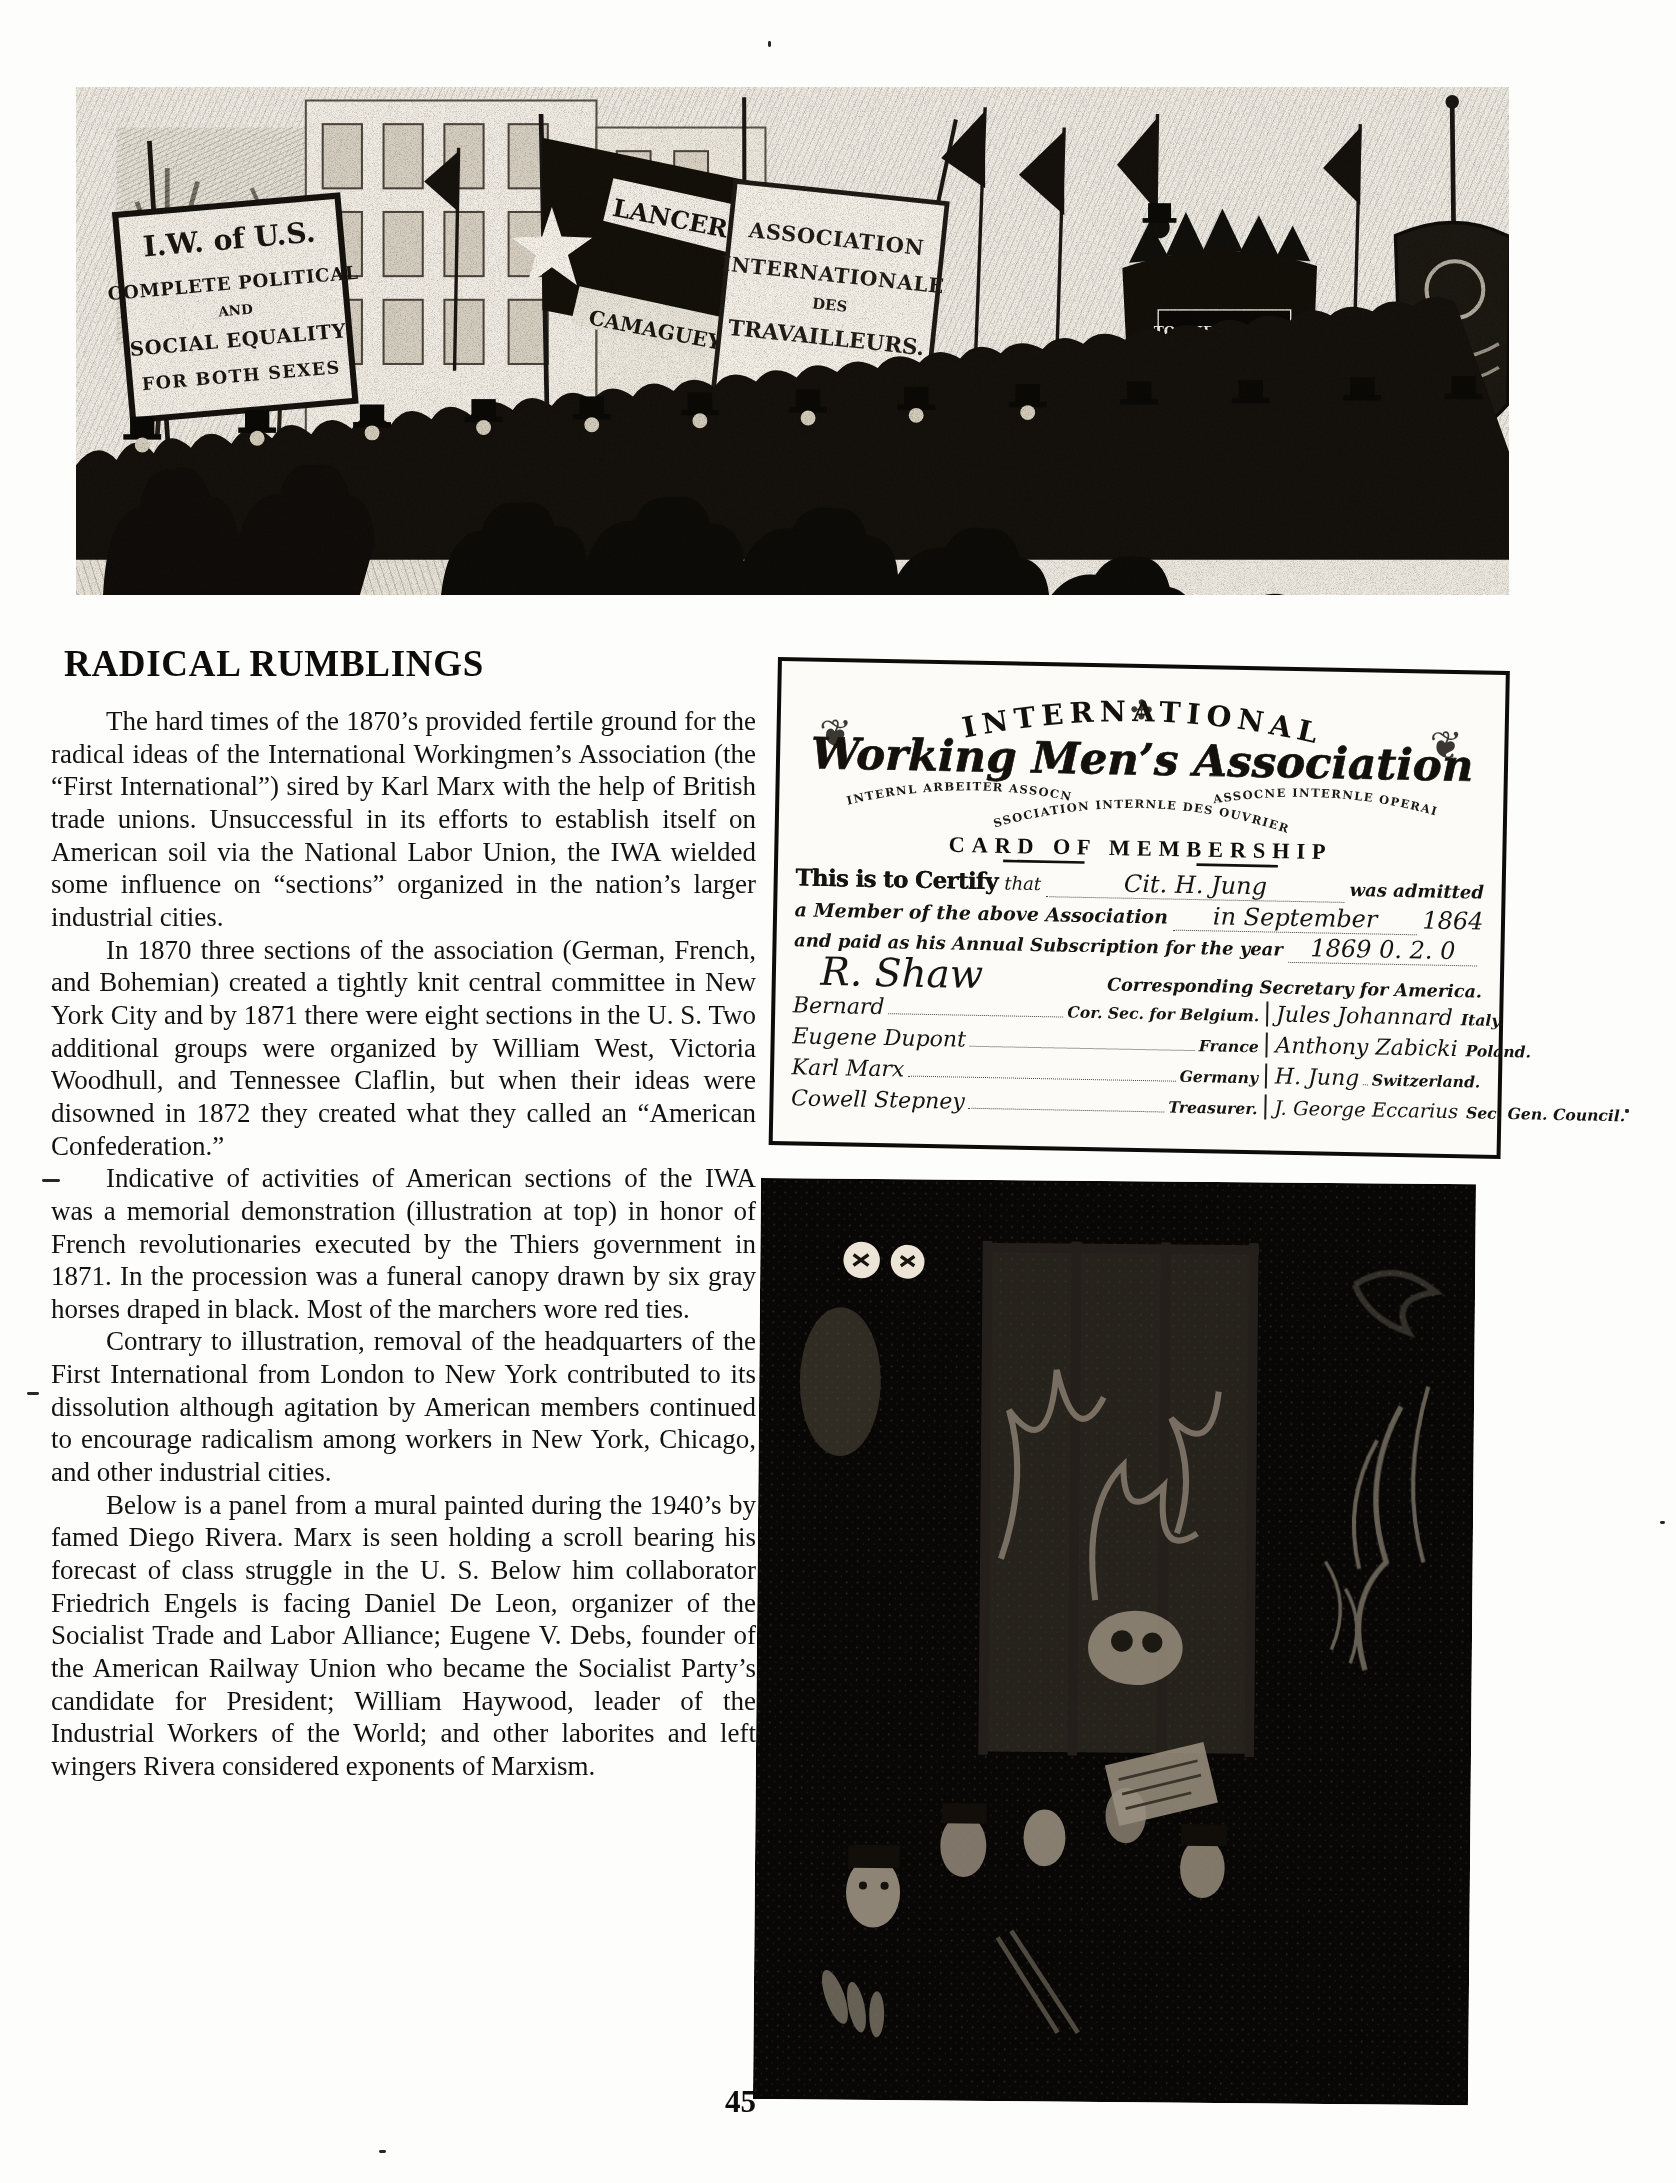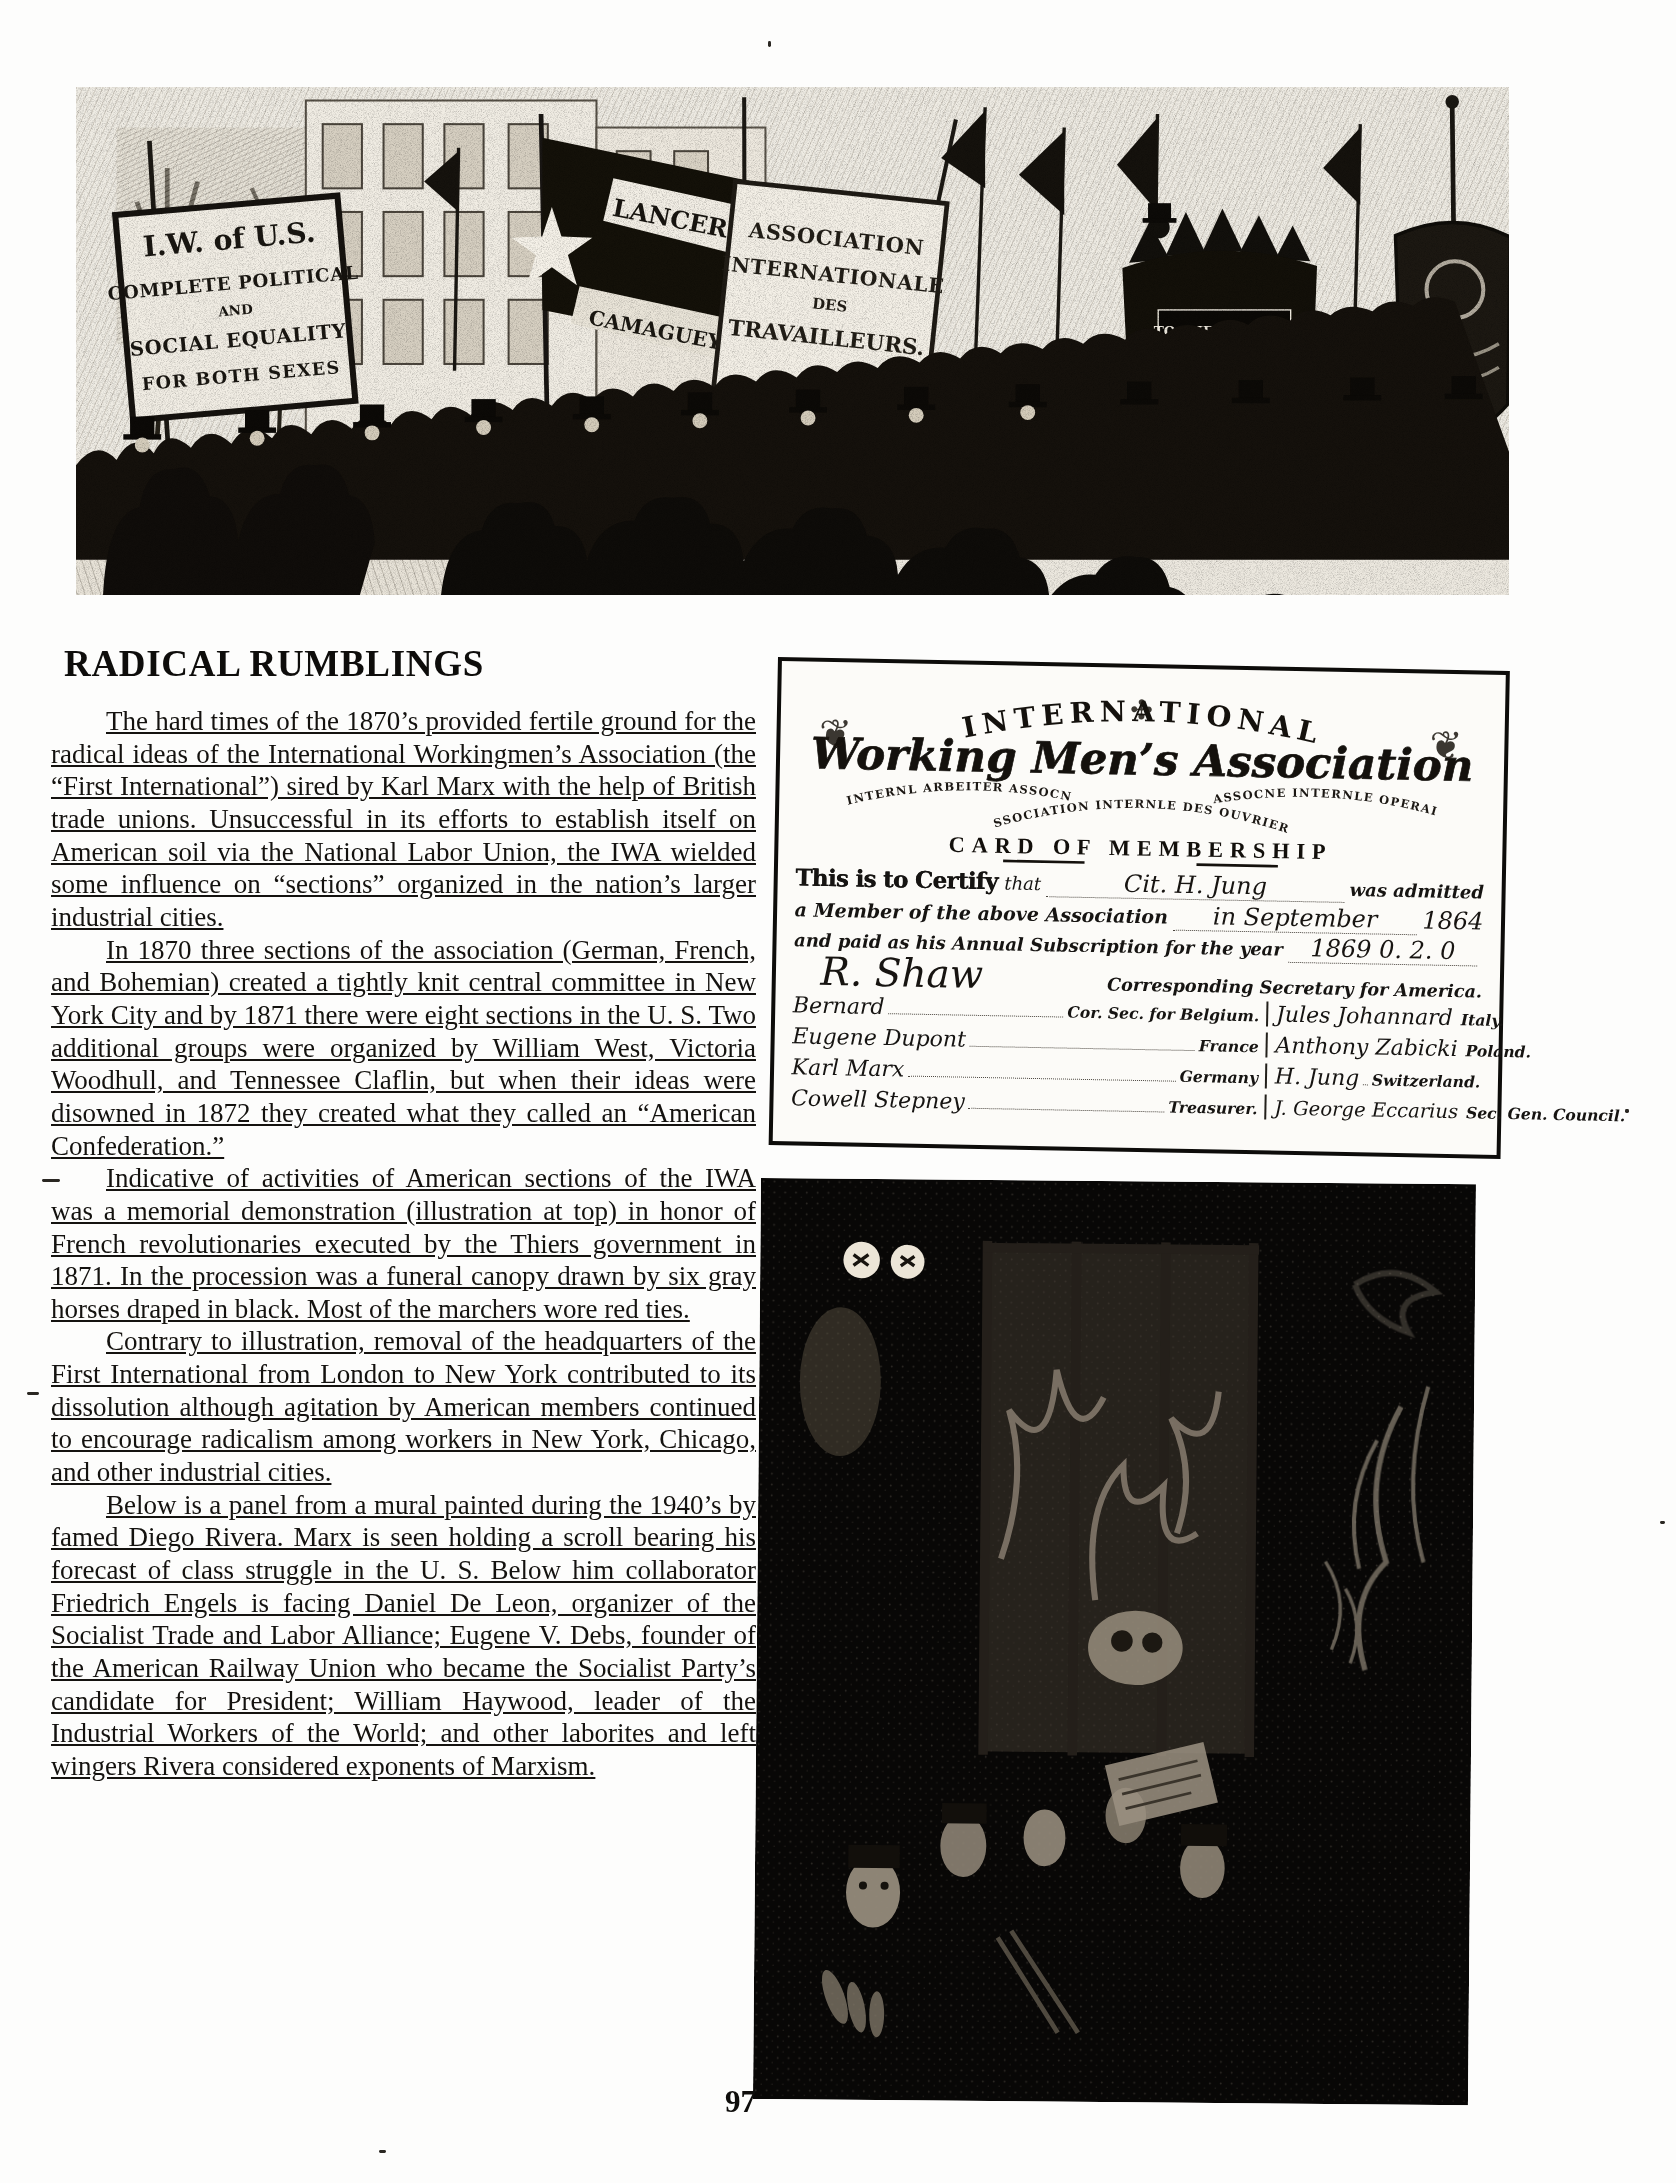--- a/index.html
+++ b/index.html
@@ -20,21 +20,21 @@
     position:absolute;left:64px;top:641px;margin:0;
     font-size:37px;font-weight:bold;letter-spacing:0.7px;
     font-family:"Liberation Serif", serif;color:#0e0d0b;
     transform:scaleY(1.05);
   }
   .article{
     position:absolute;left:51px;top:705px;width:705px;
     font-size:27px;line-height:1.21;text-align:justify;
     color:#14120f;
   }
-  .article p{margin:0;padding:0;text-indent:55px;text-decoration:underline;}
+  .article p{margin:0;padding:0;text-indent:55px;}
   
   .member-card{
     position:absolute;left:778px;top:657px;width:732px;height:488px;
     background:#fcfbf8;border:4px solid #0d0c0a;
     transform:rotate(1.1deg);transform-origin:0 0;
     box-sizing:border-box;padding:4px 17.6px 6.8px 17.6px;
   }
   .card-header{width:100%;height:197px;display:block;}
   .cert-row{display:flex;align-items:baseline;margin-top:1.4px;}
   .gothic{
@@ -452,21 +452,21 @@
     </g>
 
     <g transform="rotate(-14 600 890)">
       <rect x="525" y="845" width="150" height="92" fill="#9c9283" opacity="0.85"></rect>
       <line x1="540" y1="870" x2="660" y2="870" stroke="#3a342b" stroke-width="4"></line>
       <line x1="540" y1="892" x2="660" y2="892" stroke="#3a342b" stroke-width="4"></line>
       <line x1="540" y1="914" x2="640" y2="914" stroke="#3a342b" stroke-width="4"></line>
     </g>
   </svg>
 
-  <div class="page-number">97</div>
+  <div class="page-number">45</div>
 
   <div class="speck" style="left:42px;top:1179px;width:17.6px;height:3.4px;"></div>
   <div class="speck" style="left:27px;top:1392px;width:12px;height:2.7px;"></div>
   <div class="speck" style="left:1625px;top:1109px;width:4px;height:4px;"></div>
   <div class="speck" style="left:1660px;top:1521px;width:5.4px;height:3.4px;"></div>
   <div class="speck" style="left:768px;top:41px;width:3.4px;height:6px;"></div>
   <div class="speck" style="left:379px;top:2150px;width:6.8px;height:2.7px;"></div>
 
 </div>
 

